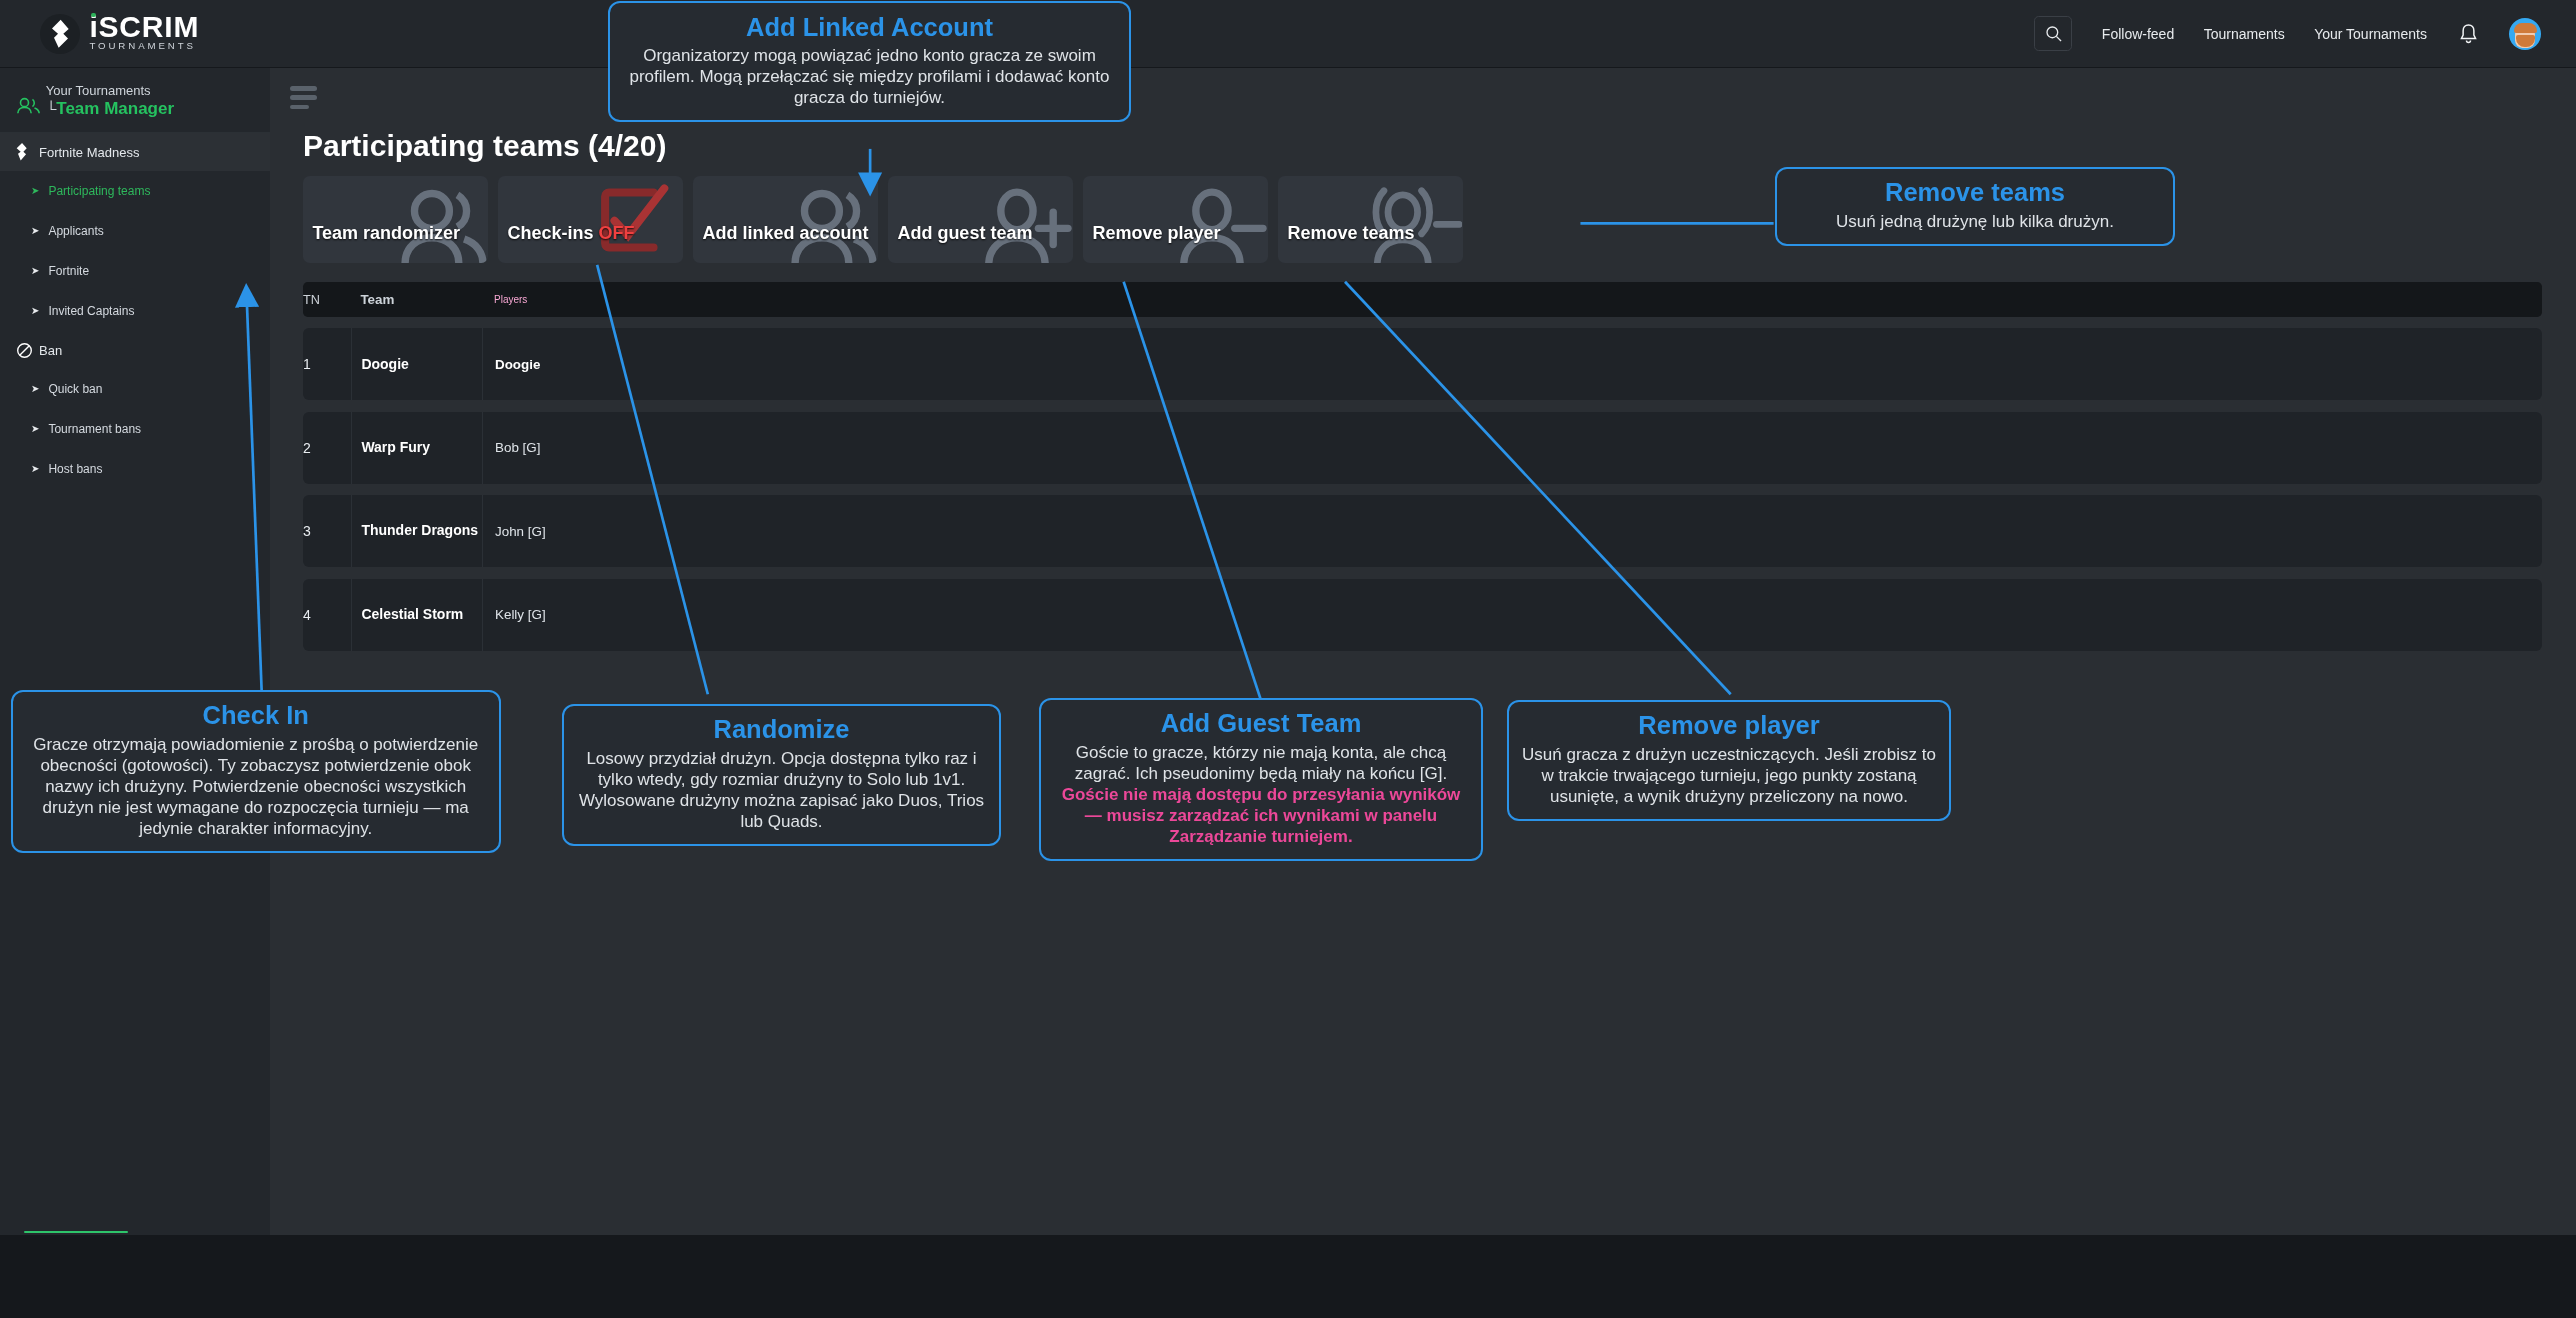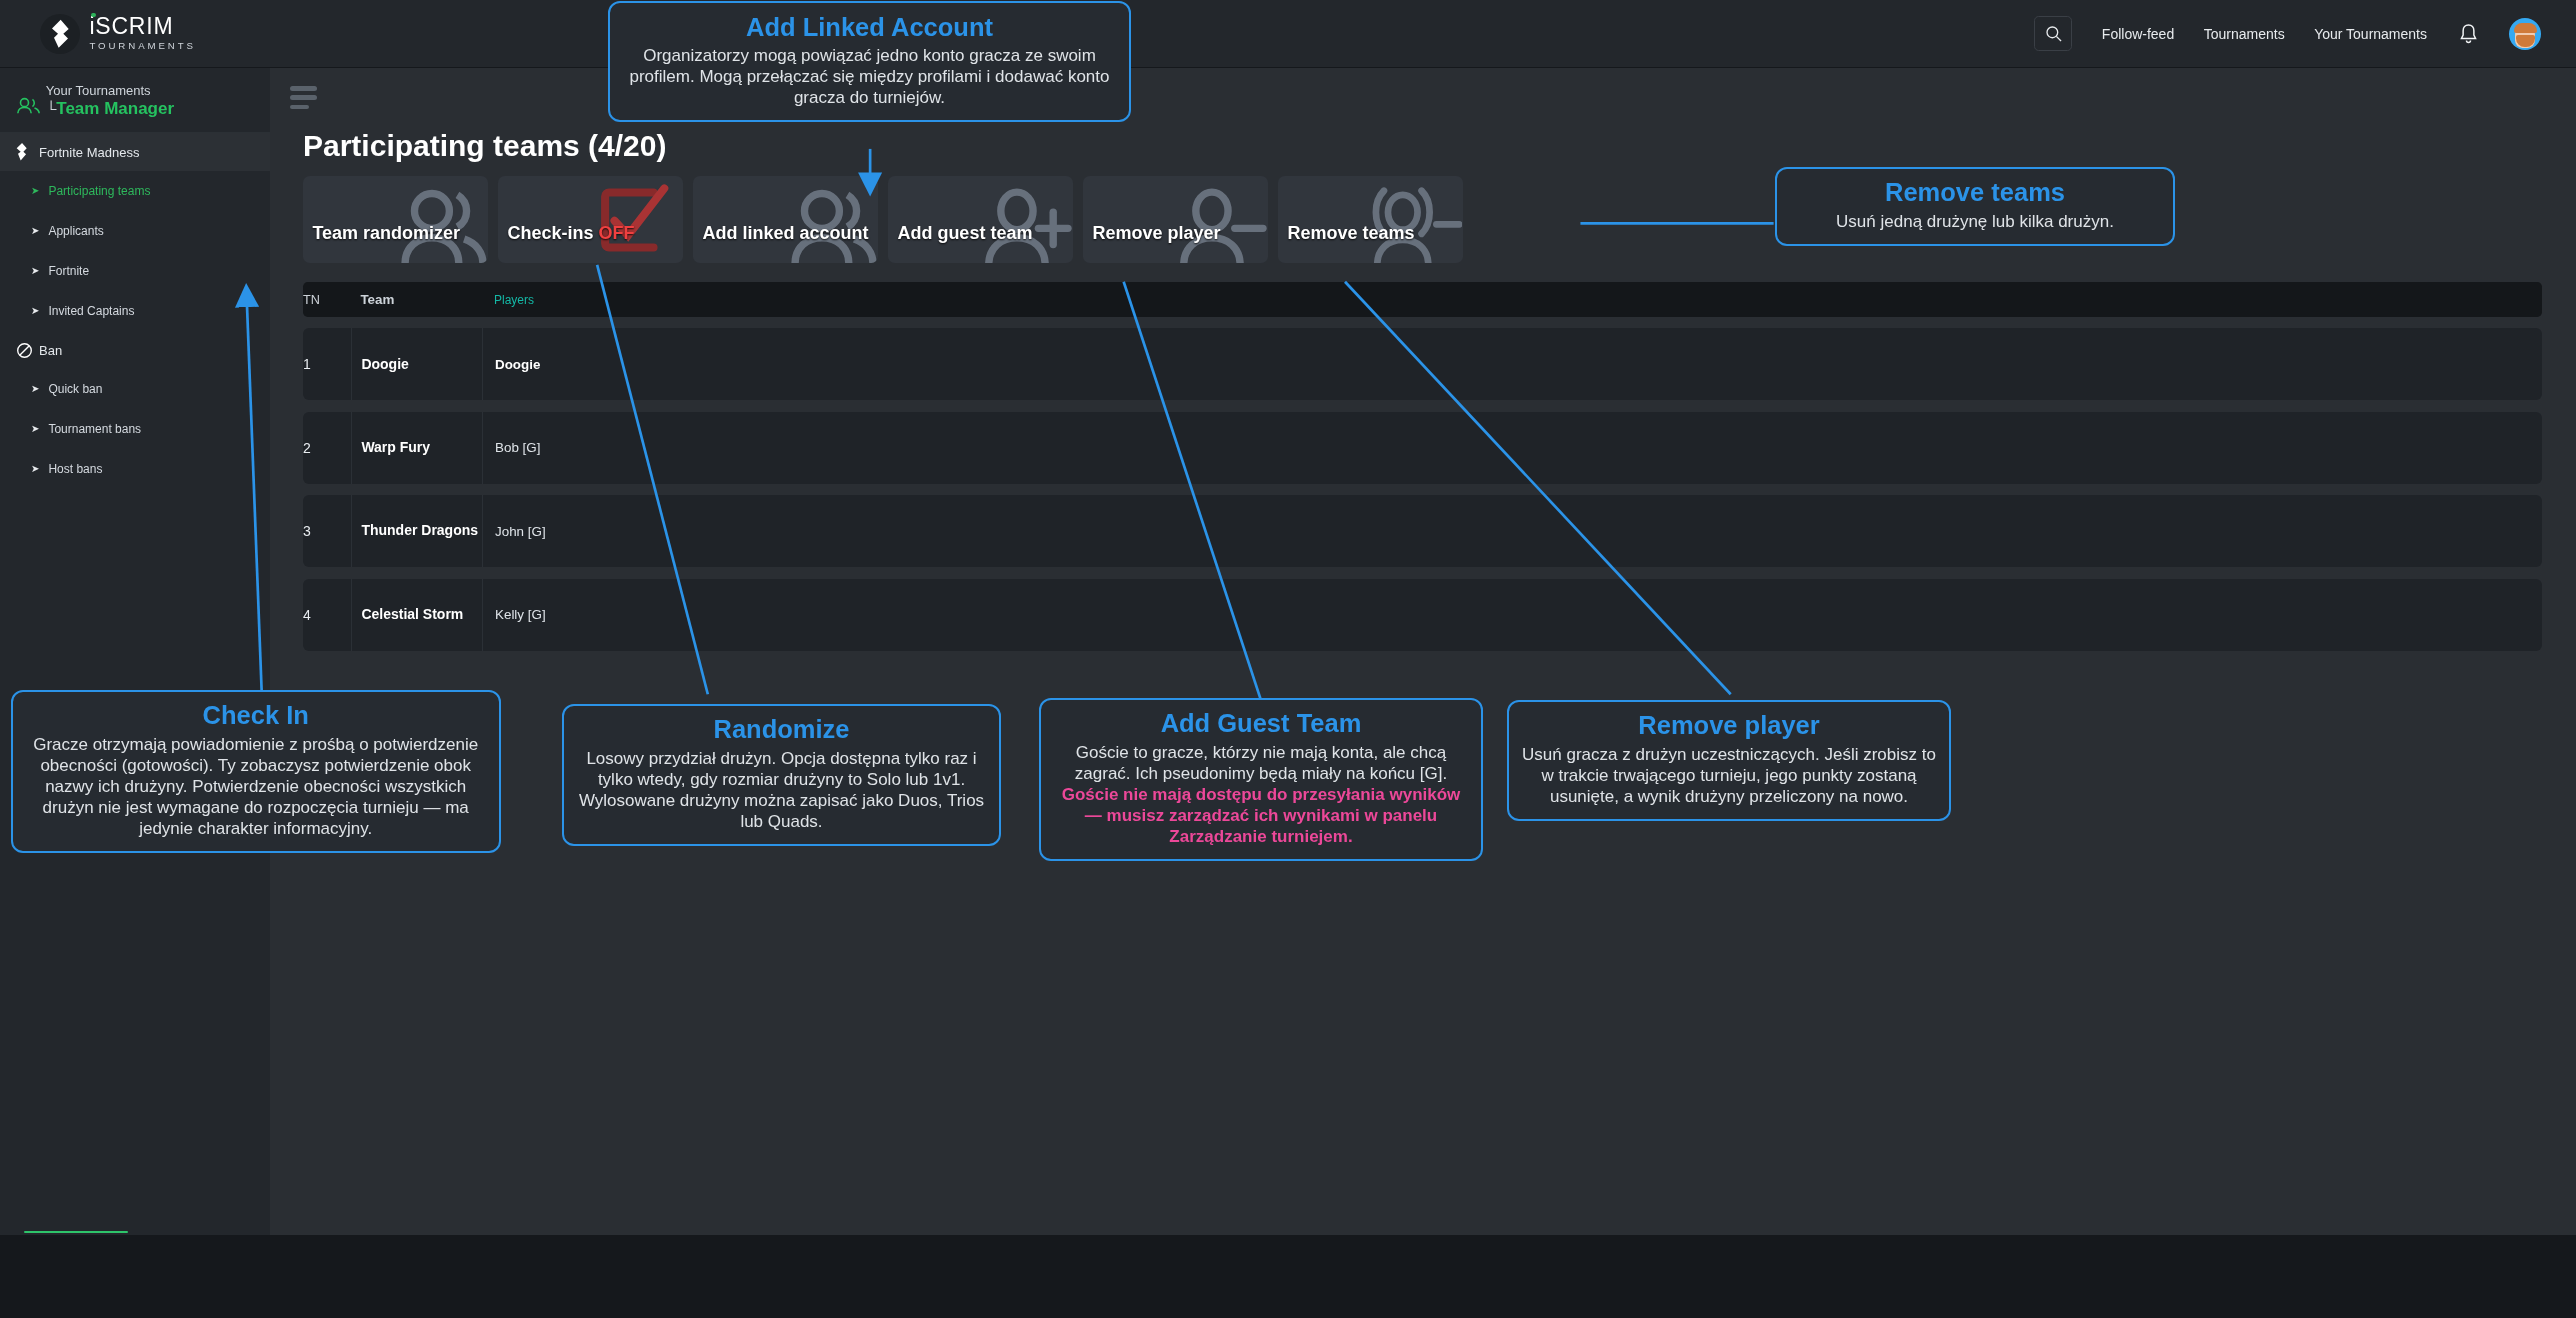--- a/index.html
+++ b/index.html
@@ -18,21 +18,21 @@
     border-bottom: 1.3px solid #15181c;
     display: flex; align-items: center;
   }
   .brand { display: flex; align-items: center; margin-left: 40px; }
   .brand-badge {
     width: 40px; height: 40px; border-radius: 50%;
     background: #1c2024; display: flex; align-items: center; justify-content: center;
   }
   .brand-text { margin-left: 9.4px; position: relative; }
   .brand-title {
-    font-size: 23px; font-weight: 400; color: #fff; letter-spacing: 0.8px;
+    font-size: 30px; font-weight: 700; color: #fff; letter-spacing: 0.8px;
     line-height: 23px;
   }
   .brand-dot {
     position: absolute; left: 2px; top: -2.7px;
     width: 4.7px; height: 4.7px; border-radius: 50%; background: #2db35a;
   }
   .brand-sub {
     font-size: 9.7px; font-weight: 400; color: #cfd4da; letter-spacing: 2.9px;
     line-height: 12px; margin-top: 1.3px;
   }
@@ -139,21 +139,21 @@
     height: 72px; background: #1f2328; border-radius: 6px;
     display: flex; align-items: center; margin-top: 11.4px;
   }
   .c-tn   { width: 48px; font-size: 14px; color:#e9edf1; }
   .c-team { width: 131px; padding-left: 9.4px; border-left: 0.7px solid #2b3036; align-self: stretch; display:flex; align-items:center;
             font-size: 14px; font-weight: 700; color:#fff; line-height: 17.4px;}
   .c-play { padding-left: 12px; border-left: 0.7px solid #2b3036; align-self: stretch; display:flex; align-items:center;
             font-size: 13.4px; color:#dfe4e9; }
   .thead .c-team, .thead .c-play { border-left: none; font-weight: 700; }
   .thead .c-team { font-size: 13.4px; color:#cdd3d9; }
-  .thead .c-play { font-size: 12px; color:#14b8a6; font-weight:400;}
+  .thead .c-play { font-size: 10px; color:#f9a8d4; font-weight:400;}
   .thead .c-tn { font-size: 12.7px; color:#cdd3d9;}
 
   
   .callout {
     position: absolute; z-index: 40;
     background: #262b31; border: 2px solid #2b93e8; border-radius: 12px;
     padding: 9.4px 12px 12px 12px; text-align: center;
   }
   .callout .ct {
     color: #2b93e8; font-weight: 700; font-size: 25.5px; line-height: 29.5px;

